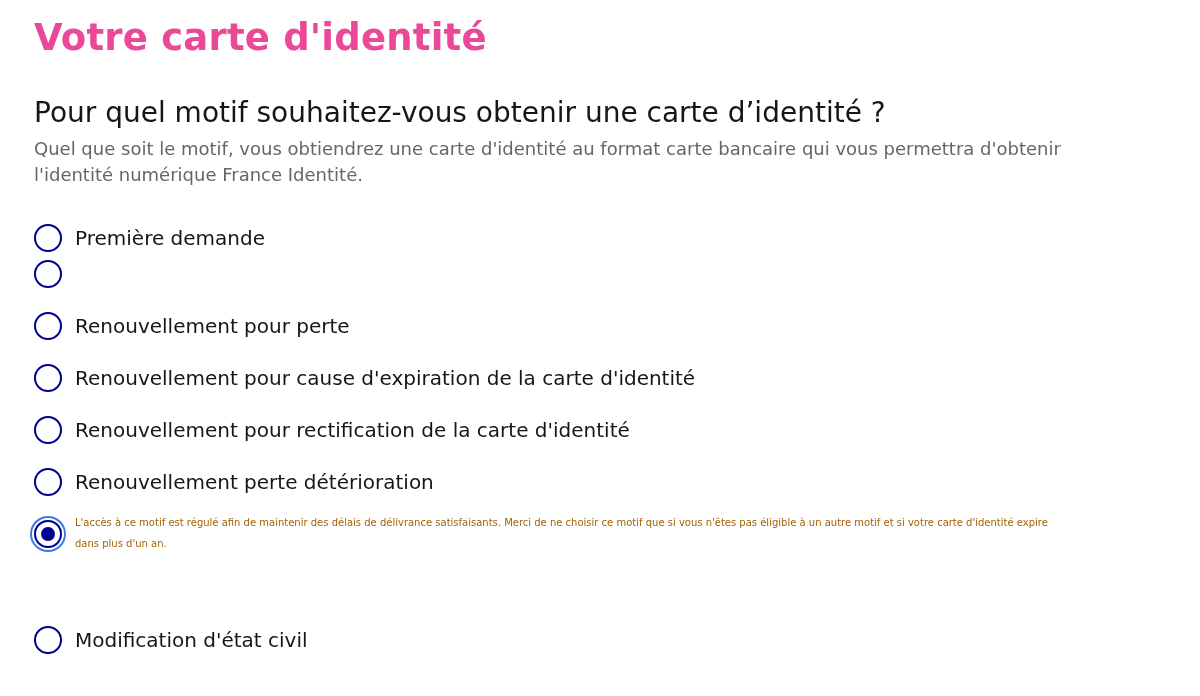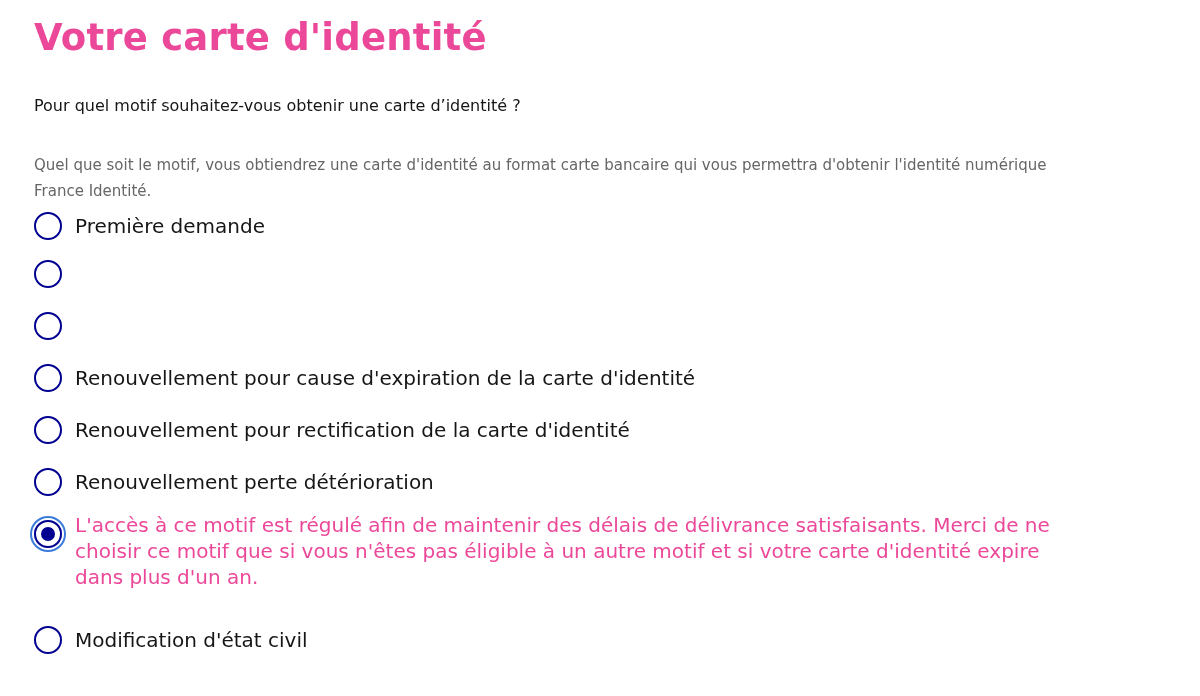--- a/index.html
+++ b/index.html
@@ -10,25 +10,25 @@
       position: relative;
     }
     .page { position: absolute; left: 34px; top: 0; width: 1140px; }
     h1 {
       position: absolute; left: 0; top: 16px; margin: 0;
       font-size: 37px; font-weight: bold; letter-spacing: 0.2px;
       color: #ec4899; white-space: nowrap;
     }
     .question {
       position: absolute; left: 0; top: 96px; margin: 0;
-      font-size: 16px; font-weight: normal; color: #161616; white-space: nowrap;
+      font-size: 28px; font-weight: normal; color: #161616; white-space: nowrap;
     }
     .hint {
       position: absolute; left: 0; top: 136px; width: 1040px;
-      font-size: 15px; line-height: 26px; color: #666666; margin-top: 16px;
+      font-size: 18px; line-height: 26px; color: #666666;
     }
     .options { position: absolute; left: 0; top: 204px; width: 1100px; }
     .option {
       position: absolute; left: 0; display: flex; align-items: flex-start;
       cursor: pointer;
     }
     .radio {
       width: 28px; height: 28px; box-sizing: border-box;
       border: 2px solid #000091; border-radius: 50%;
       flex: 0 0 auto; position: relative; margin-top: 4px;
@@ -37,41 +37,42 @@
       box-shadow: 0 0 0 2px #ffffff, 0 0 0 4px #3a7bdc;
     }
     .radio.checked::after {
       content: ""; position: absolute; left: 50%; top: 50%;
       width: 14px; height: 14px; margin: -7px 0 0 -7px;
       border-radius: 50%; background: #000091;
     }
     .opt-text { margin-left: 13px; }
     .opt-label { font-size: 20px; line-height: 36px; color: #161616; white-space: nowrap; }
     .opt-hint {
-      font-size: 20px; line-height: 26px; color: #ec4899; width: 990px; margin-top: -4px;
+      font-size: 10px; line-height: 21px; color: #a16207; width: 990px; margin-top: -4px;
     }
   </style>
 </head>
 <body>
 
 <div class="page">
   <h1>Votre carte d'identité</h1>
   <h2 class="question">Pour quel motif souhaitez-vous obtenir une carte d’identité ?</h2>
   <div class="hint">Quel que soit le motif, vous obtiendrez une carte d'identité au format carte bancaire qui vous permettra d'obtenir l'identité numérique France Identité.</div>
 
   <div class="options">
-    <label class="option" style="top:4px">
+    <label class="option" style="top:16px">
       <span class="radio"></span>
       <span class="opt-text"><span class="opt-label">Première demande</span></span>
     </label>
     <label class="option" style="top:52px">
       <span class="radio"></span>
     </label>
     <label class="option" style="top:104px">
       <span class="radio"></span>
+      <span class="opt-text"><span class="opt-label">Renouvellement pour perte</span></span>
     </label>
     <label class="option" style="top:156px">
       <span class="radio"></span>
       <span class="opt-text"><span class="opt-label">Renouvellement pour cause d'expiration de la carte d'identité</span></span>
     </label>
     <label class="option" style="top:208px">
       <span class="radio"></span>
       <span class="opt-text"><span class="opt-label">Renouvellement pour rectification de la carte d'identité</span></span>
     </label>
     <label class="option" style="top:260px">

